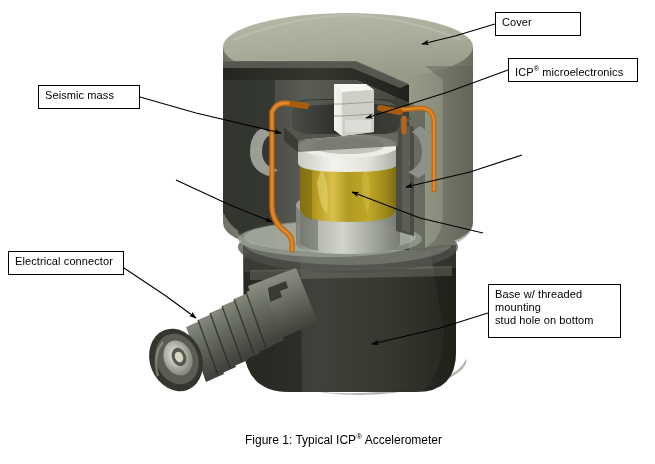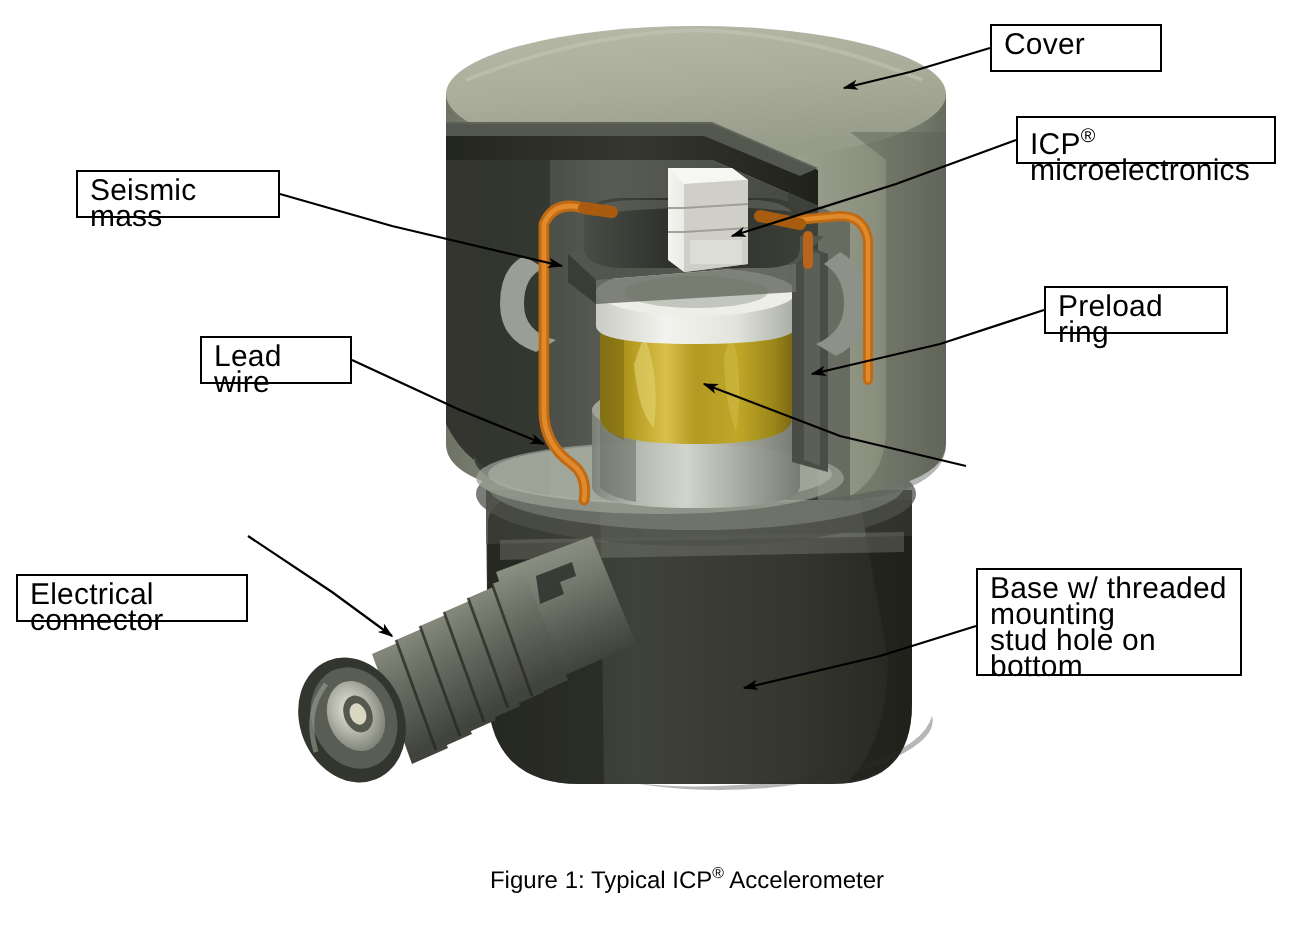--- a/index.html
+++ b/index.html
@@ -22,34 +22,34 @@
     left: 0;
     top: 0;
     width: 655px;
     height: 464px;
   }
   .callout {
     position: absolute;
     box-sizing: border-box;
     border: 1px solid #000000;
     background: #ffffff;
-    font-size: 15px;
+    font-size: 11px;
     line-height: 13px;
     color: #000000;
     padding: 3px 6px 2px 6px;
     white-space: pre-line;
     letter-spacing: 0.1px;
   }
   #callout-cover          { left: 495px; top: 12px;  width: 86px;  height: 24px; }
   #callout-microelectronics { left: 508px; top: 58px;  width: 130px; height: 24px; }
   #callout-seismic-mass   { left: 38px;  top: 85px;  width: 102px; height: 24px; }
   #callout-preload-ring   { left: 522px; top: 143px; width: 92px;  height: 24px; }
   #callout-lead-wire      { left: 100px; top: 168px; width: 76px;  height: 24px; }
   #callout-piezo          { left: 483px; top: 221px; width: 122px; height: 24px; }
-  #callout-connector      { left: 8px;   top: 251px; width: 116px; height: 24px; margin-top: 36px; }
+  #callout-connector      { left: 8px;   top: 251px; width: 116px; height: 24px; }
   #callout-base           { left: 488px; top: 284px; width: 133px; height: 54px; }
   #caption {
     position: absolute;
     left: 0;
     top: 432px;
     width: 655px;
     text-align: center;
     font-size: 12px;
     color: #000000;
     margin-left: 16px;
@@ -333,23 +333,21 @@
       <path d="M488 313 L440 328 L372 344" marker-end="url(#arrowHead)"></path>
     </g>
   </svg>
 
   <div class="callout" id="callout-cover">Cover</div>
 
   <div class="callout" id="callout-microelectronics"><span>ICP</span><span class="sup">®</span><span> microelectronics</span></div>
 
   <div class="callout" id="callout-seismic-mass">Seismic mass</div>
 
-  <div class="callout" id="callout-preload-ring">Preload ring</div>
-
-  <div class="callout" id="callout-lead-wire">Lead wire</div>
+
 
 
   <div class="callout" id="callout-connector">Electrical connector</div>
 
   <div class="callout" id="callout-base">Base w/ threaded mounting
 stud hole on bottom</div>
 
   <div id="caption"><span>Figure 1: Typical ICP</span><span class="sup">®</span><span> Accelerometer</span></div>
 
 </div>

